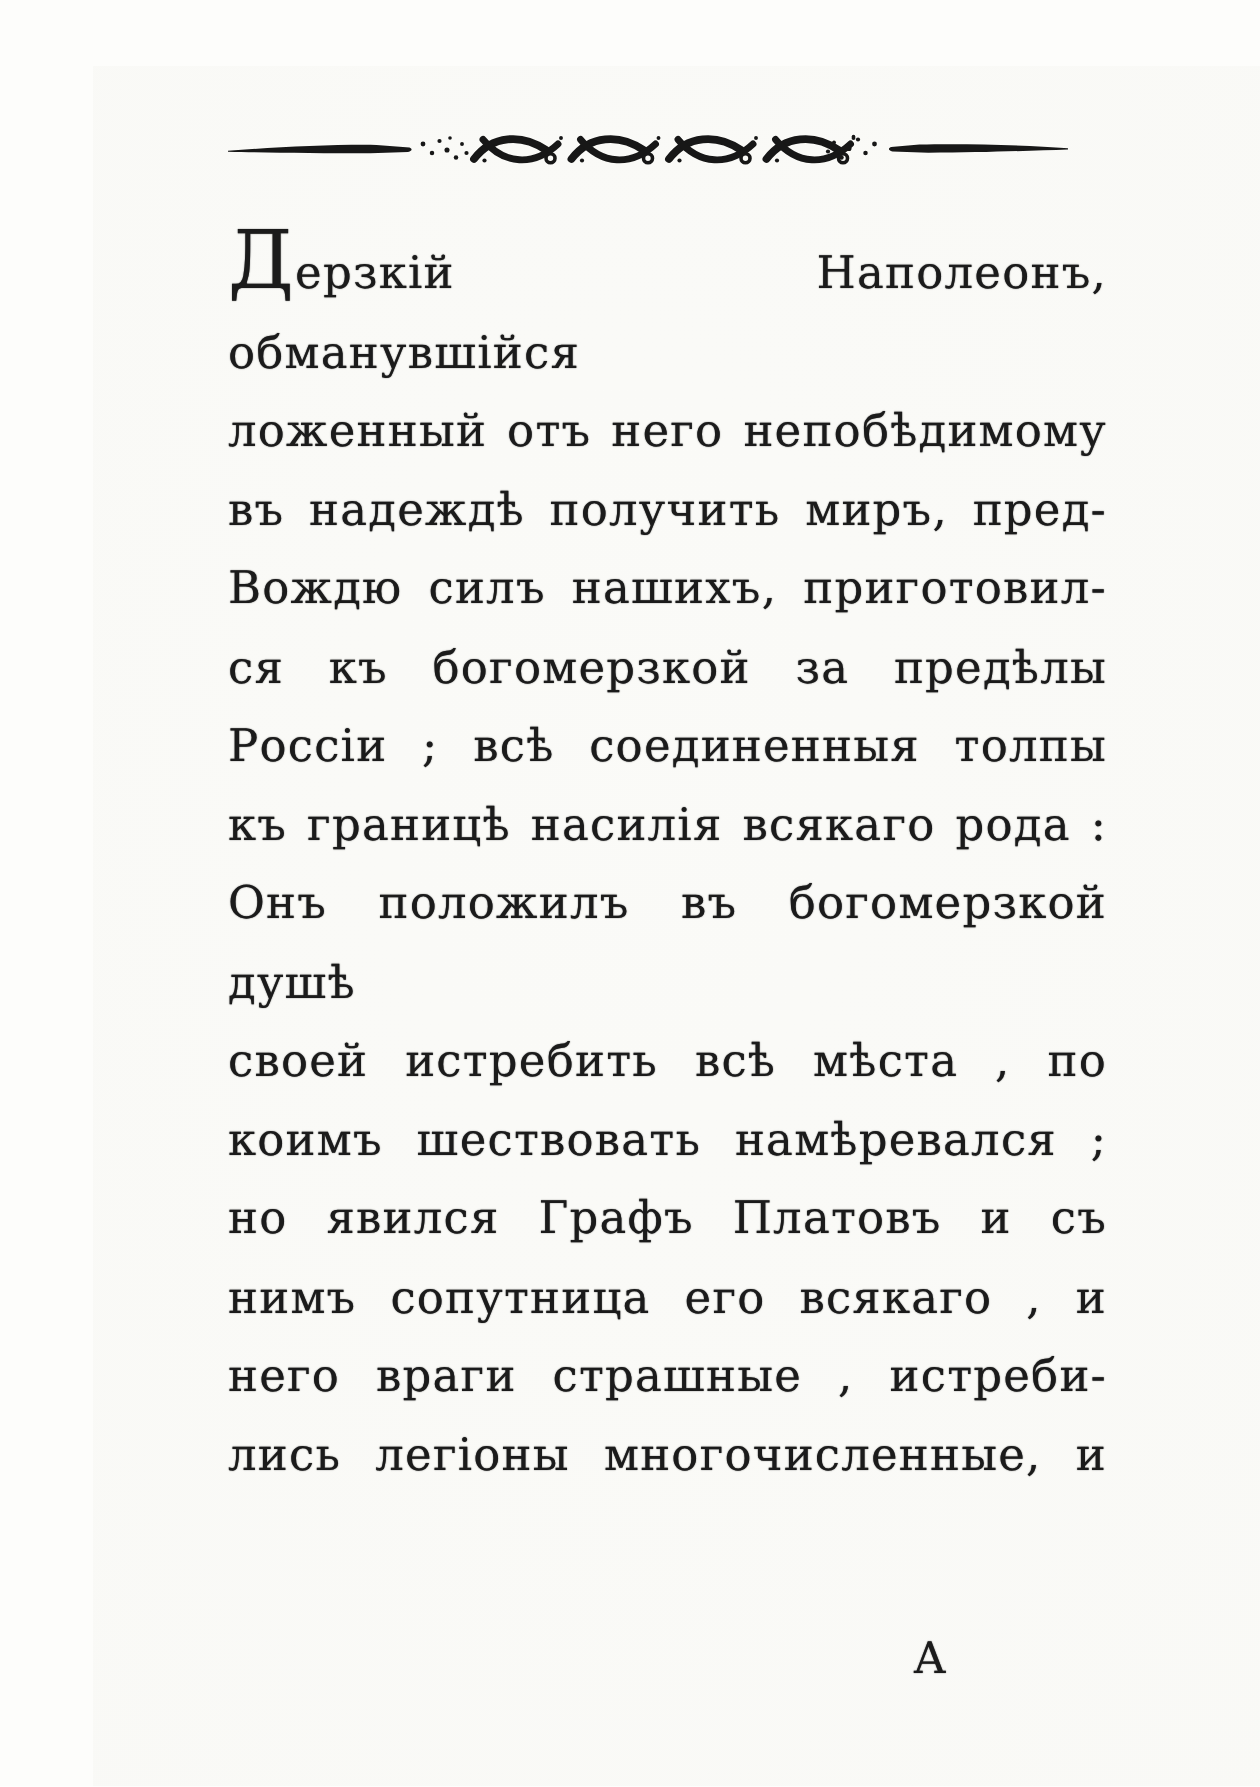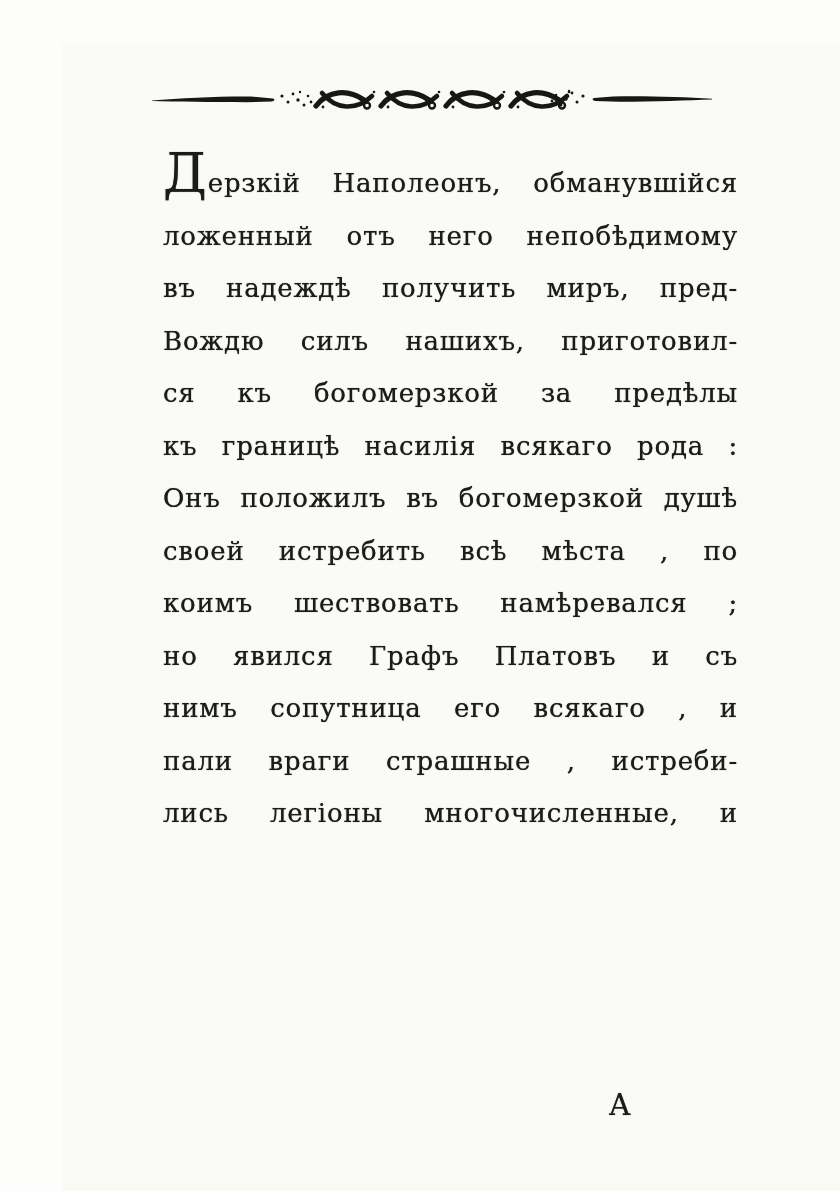--- a/index.html
+++ b/index.html
@@ -30,29 +30,28 @@
     left: 151px;
     top: 83px;
   }
   .textblock {
     position: absolute;
     left: 152px;
     top: 157px;
     width: 586px;
   }
   .line {
-    font-size: 26px;
+    font-size: 30px;
     line-height: 52.5px;
     letter-spacing: 0.8px;
     text-align: justify;
     text-align-last: justify;
     -moz-text-align-last: justify;
     text-shadow: 0 0 0.8px rgba(25,25,25,0.85);
     white-space: normal;
-    margin-left: 11px;
   }
   .line:first-child::first-letter {
     font-size: 54px;
     line-height: 0;
   }
   .signature {
     position: absolute;
     left: 596px;
     top: 1088px;
     width: 48px;
@@ -107,25 +106,26 @@
     <use href="#twist" x="293" y="0"></use>
     <use href="#twist" x="358" y="0"></use>
   </svg>
 
   <div class="textblock">
     <div class="line">Дерзкій Наполеонъ, обманувшійся</div>
     <div class="line">ложенный отъ него непобѣдимому</div>
     <div class="line">въ надеждѣ получить миръ, пред-</div>
     <div class="line">Вождю силъ нашихъ, приготовил-</div>
     <div class="line">ся къ богомерзкой за предѣлы</div>
+    <div class="line">Россіи ; всѣ соединенныя толпы</div>
     <div class="line">къ границѣ насилія всякаго рода :</div>
     <div class="line">Онъ положилъ въ богомерзкой душѣ</div>
     <div class="line">своей истребить всѣ мѣста , по</div>
     <div class="line">коимъ шествовать намѣревался ;</div>
     <div class="line">но явился Графъ Платовъ и съ</div>
     <div class="line">нимъ сопутница его всякаго , и</div>
-    <div class="line">пали враги страшные , истреби-</div>
+    <div class="line">него враги страшные , истреби-</div>
     <div class="line">лись легіоны многочисленные, и</div>
   </div>
 
   <div class="signature">А</div>
 
 </div>
 
 </body></html>

